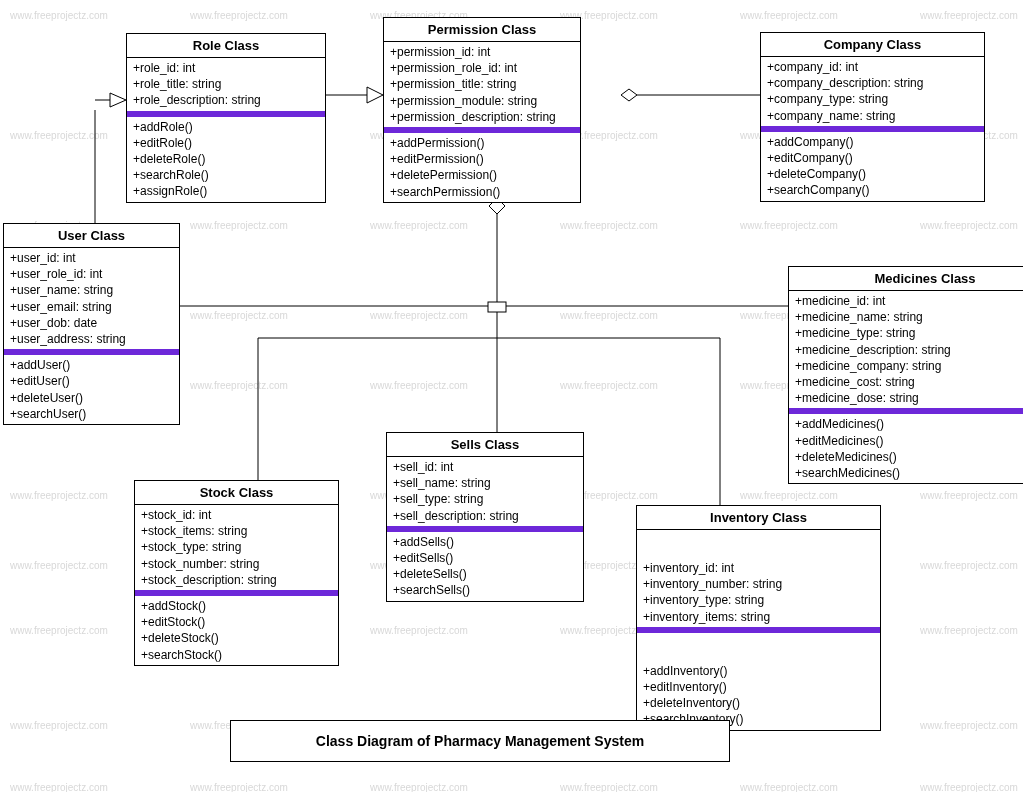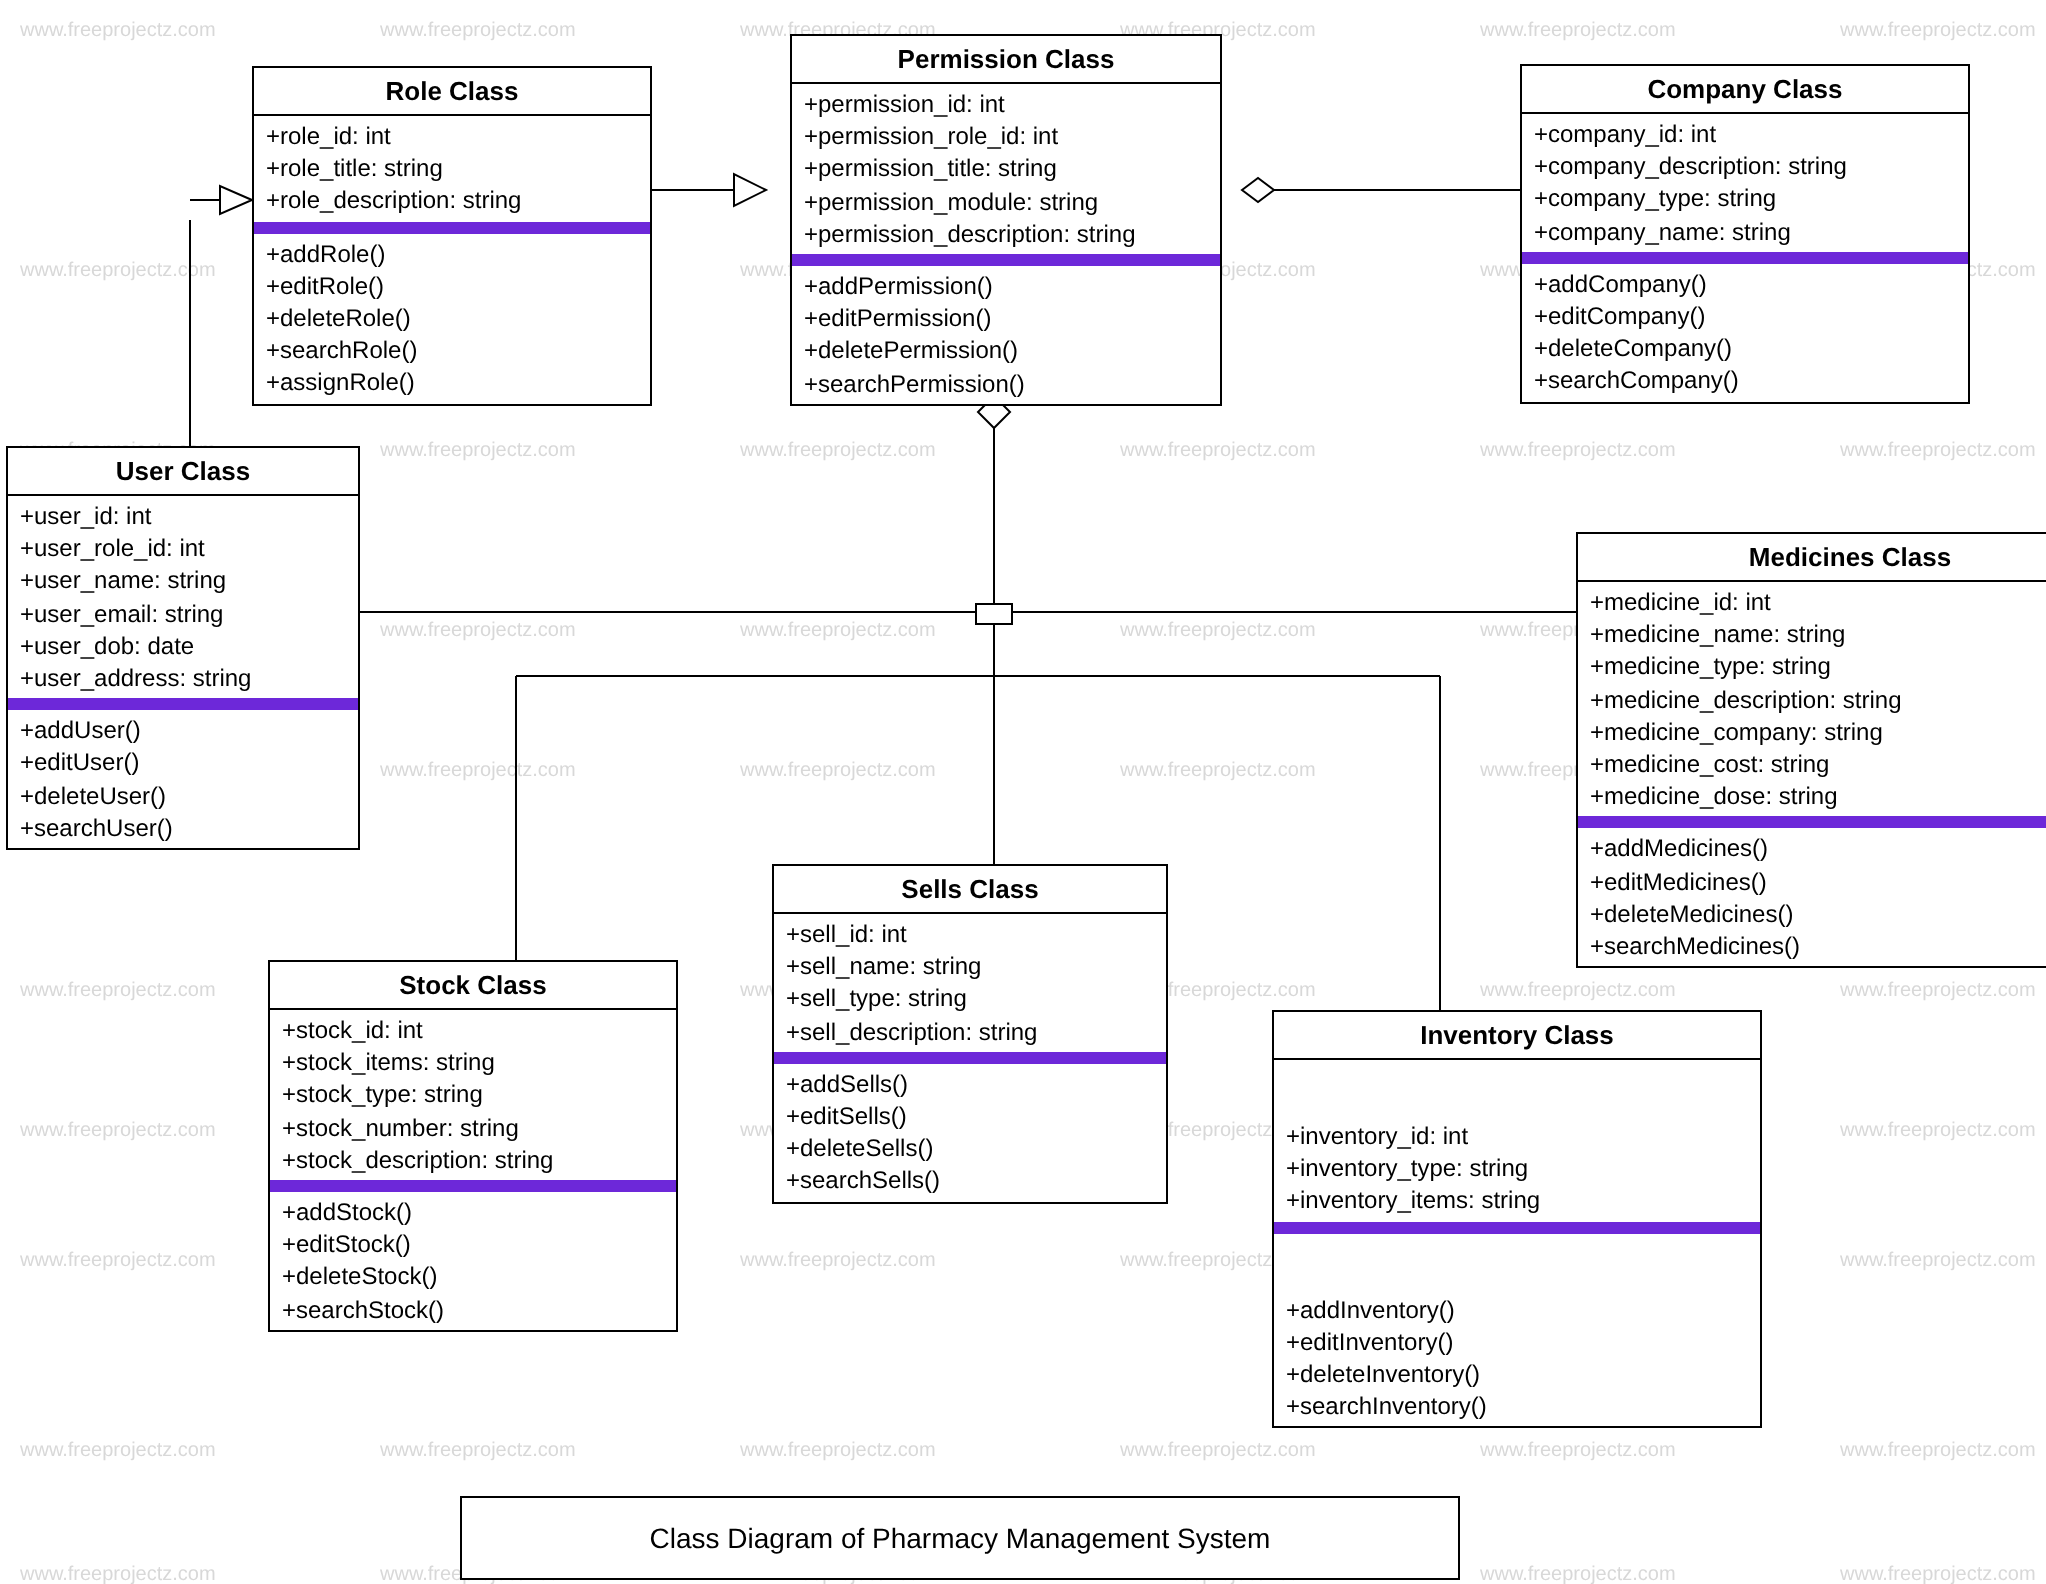--- a/index.html
+++ b/index.html
@@ -41,25 +41,24 @@
   }
   .class-methods {
     padding: 2px 6px;
     line-height: 1.35;
   }
   .attr, .method { white-space: nowrap; }
   .diagram-title {
     position: absolute;
     border: 1px solid #000;
     padding: 12px 44px;
-    font-weight: normal;
+    font-weight: bold;
     font-size: 14px;
     text-align: center;
     background: #fff;
-    margin-top: 28px;
   }
   svg.connectors {
     position: absolute;
     left: 0; top: 0;
     width: 1023px;
     height: 792px;
     pointer-events: none;
   }
 </style>
 </head>
@@ -168,21 +167,21 @@
     </div>
   <div class="class-methods">
       <div class="attr">+addRole()</div>
       <div class="attr">+editRole()</div>
       <div class="attr">+deleteRole()</div>
       <div class="attr">+searchRole()</div>
       <div class="attr">+assignRole()</div>
     </div>
 </div>
 
-<div class="class-box" style="left:395px; top:17px; width:216px;justify-content:space-between;">
+<div class="class-box" style="left:383px; top:17px; width:198px;justify-content:space-between;">
   <div class="class-title">Permission Class</div>
   <div class="class-attrs">
       <div class="attr">+permission_id: int</div>
       <div class="attr">+permission_role_id: int</div>
       <div class="attr">+permission_title: string</div>
       <div class="attr">+permission_module: string</div>
       <div class="attr">+permission_description: string</div>
     </div>
   <div class="class-methods">
       <div class="attr">+addPermission()</div>
@@ -275,20 +274,21 @@
       <div class="attr">+editStock()</div>
       <div class="attr">+deleteStock()</div>
       <div class="attr">+searchStock()</div>
     </div>
 </div>
 
 <div class="class-box" style="left:636px; top:505px; width:245px;gap:28px;">
   <div class="class-title">Inventory Class</div>
   <div class="class-attrs">
       <div class="attr">+inventory_id: int</div>
+      <div class="attr">+inventory_number: string</div>
       <div class="attr">+inventory_type: string</div>
       <div class="attr">+inventory_items: string</div>
     </div>
   <div class="class-methods">
       <div class="attr">+addInventory()</div>
       <div class="attr">+editInventory()</div>
       <div class="attr">+deleteInventory()</div>
       <div class="attr">+searchInventory()</div>
     </div>
 </div>

